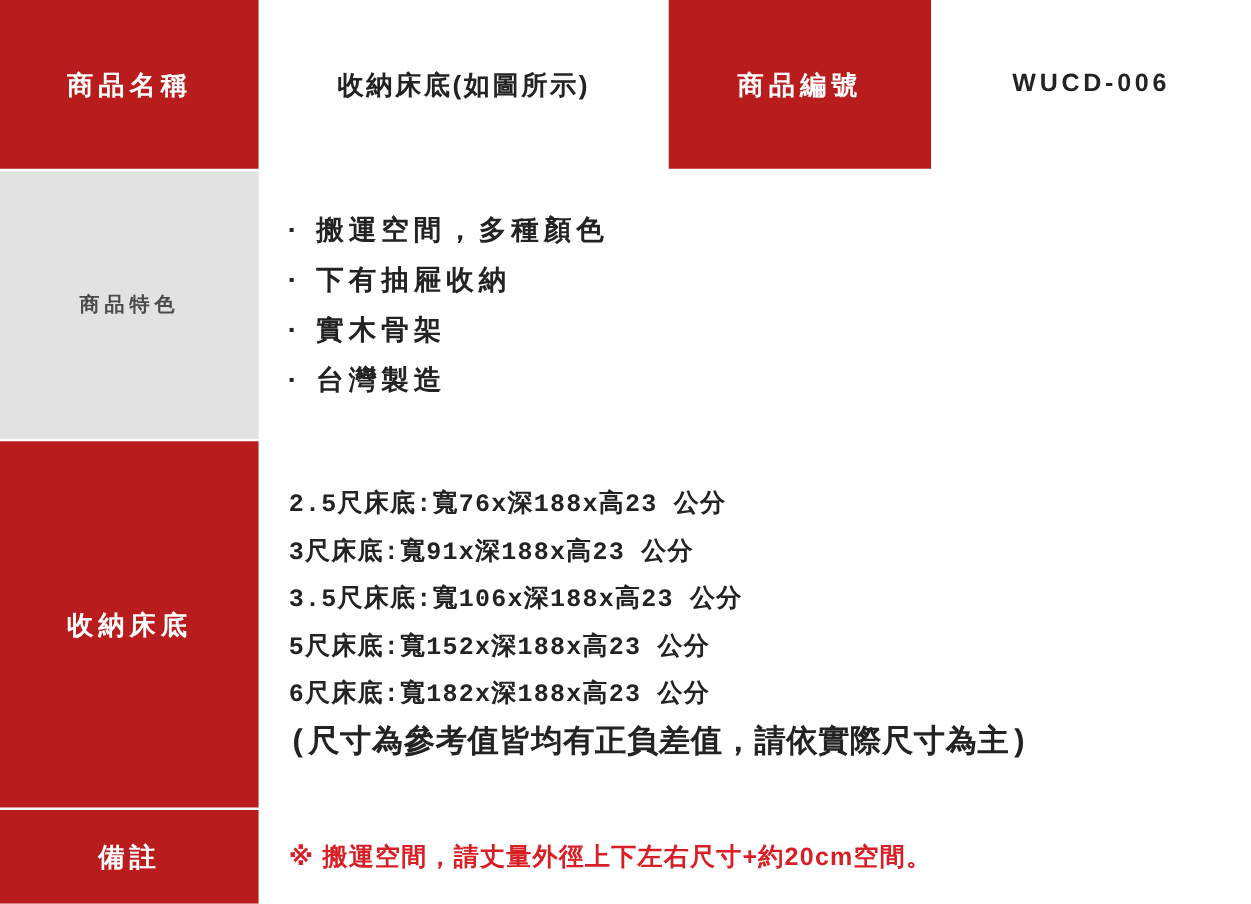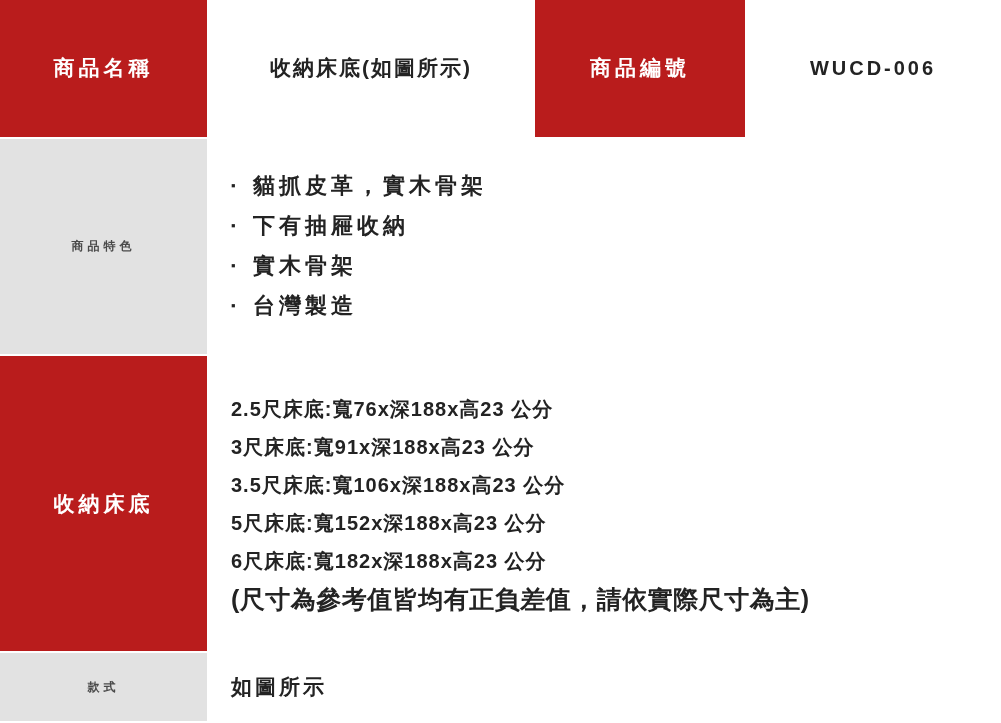--- a/index.html
+++ b/index.html
@@ -30,21 +30,21 @@
     text-align: center;
     font-size: 21px;
     letter-spacing: 4px;
     font-weight: bold;
   }
   
   .label-light {
     background: #e2e2e2;
     color: #4a4a4a;
     text-align: center;
-    font-size: 12px;
+    font-size: 16px;
     letter-spacing: 4px;
     font-weight: bold;
   }
   
   .value {
     background: #ffffff;
     color: #232323;
     font-size: 21px;
     letter-spacing: 2px;
     font-weight: bold;
@@ -92,20 +92,21 @@
     margin: 0;
     padding: 0 0 0 24px;
   }
   ul.spec-list li {
     font-size: 20px;
     letter-spacing: 1px;
     font-weight: bold;
     color: #232323;
     line-height: 38px;
     white-space: nowrap;
+    font-family: Liberation Mono, monospace;
   }
   ul.spec-list li.note {
     font-size: 25px;
     letter-spacing: 0.5px;
   }
   .note-red {
     color: #d81f26;
     font-size: 20px;
     letter-spacing: 1px;
     font-weight: bold;
@@ -135,21 +136,21 @@
       <td class="label-dark">商品名稱</td>
       <td class="value value-center">收納床底(如圖所示)</td>
       <td class="label-dark">商品編號</td>
       <td class="value value-code">WUCD-006</td>
     </tr>
 
     <tr class="row-sep" style="height:196px">
       <td class="label-light">商品特色</td>
       <td class="value" colspan="3">
         <ul class="feature-list">
-          <li>貓抓皮革，實木骨架</li>
+          <li>搬運空間，多種顏色</li>
           <li>下有抽屜收納</li>
           <li>實木骨架</li>
           <li>台灣製造</li>
         </ul>
       </td>
     </tr>
 
     <tr class="row-sep" style="height:268px">
       <td class="label-dark">收納床底</td>
       <td class="value" colspan="3">
@@ -157,21 +158,21 @@
           <li>2.5尺床底:寬76x深188x高23 公分</li>
           <li>3尺床底:寬91x深188x高23 公分</li>
           <li>3.5尺床底:寬106x深188x高23 公分</li>
           <li>5尺床底:寬152x深188x高23 公分</li>
           <li>6尺床底:寬182x深188x高23 公分</li>
           <li class="note">(尺寸為參考值皆均有正負差值，請依實際尺寸為主)</li>
         </ul>
       </td>
     </tr>
 
-    <tr class="row-sep" style="height:63px">
-      <td class="label-light">款式</td>
+
+    <tr style="height:69px">
+      <td class="label-dark">備註</td>
       <td class="value" colspan="3">
-        <div class="style-text">如圖所示</div>
+        <div class="note-red">※ 搬運空間，請丈量外徑上下左右尺寸+約20cm空間。</div>
       </td>
     </tr>
-
   </tbody>
 </table>
 
 </body></html>

